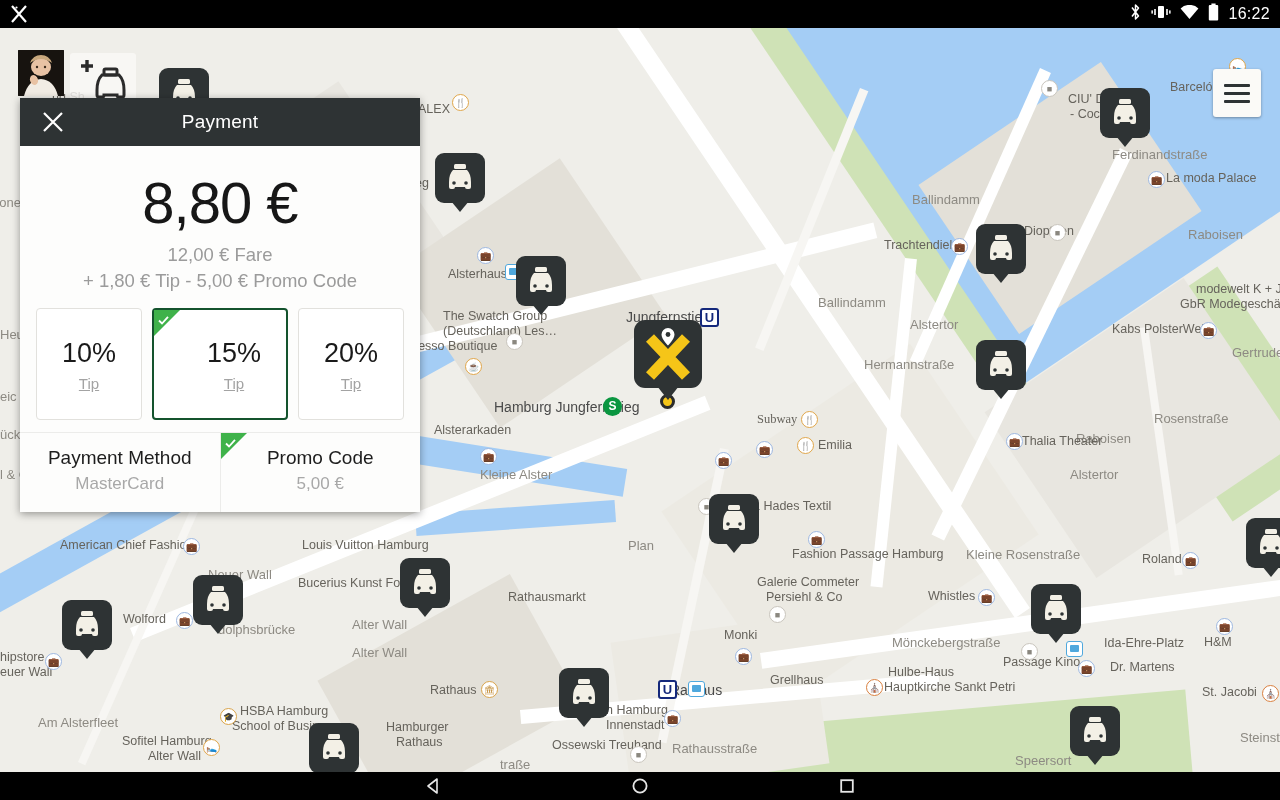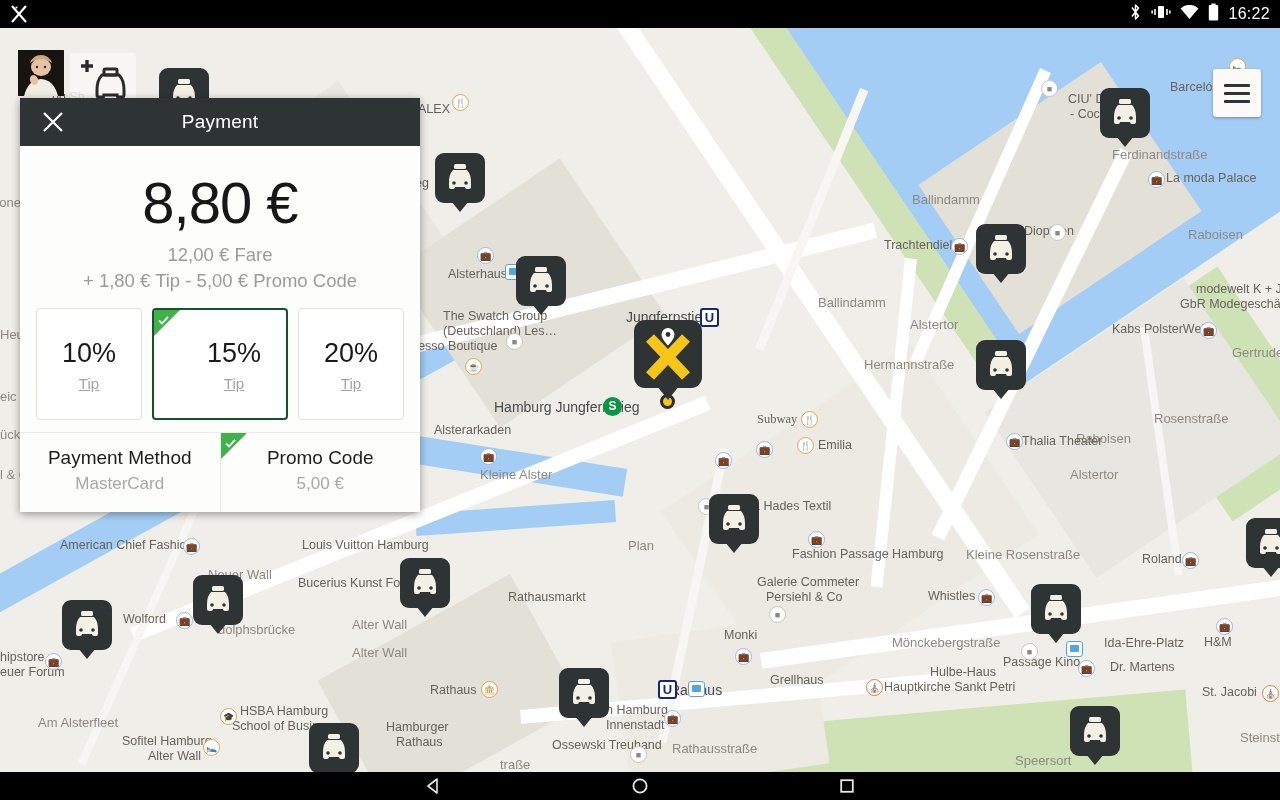--- a/index.html
+++ b/index.html
@@ -309,21 +309,21 @@
         <div class="mlabel poi" style="left: 766px; top: 562px;">Persiehl &amp; Co</div>
         <div class="mlabel street" style="left: 628px; top: 511px;">Plan</div>
         <div class="mlabel street" style="left: 966px; top: 520px;">Kleine Rosenstraße</div>
         <div class="mlabel poi" style="left: 928px; top: 561px;">Whistles</div>
         <div class="mlabel poi" style="left: 1142px; top: 524px;">Roland</div>
         <div class="mlabel poi" style="left: 724px; top: 600px;">Monki</div>
         <div class="mlabel street" style="left: 892px; top: 608px;">Mönckebergstraße</div>
         <div class="mlabel poi" style="left: 1104px; top: 608px;">Ida-Ehre-Platz</div>
         <div class="mlabel poi" style="left: 1204px; top: 607px;">H&amp;M</div>
         <div class="mlabel poi" style="left: 1003px; top: 627px;">Passage Kino</div>
-        <div class="mlabel poi" style="left: 930px; top: 637px;">Hulbe-Haus</div>
+        <div class="mlabel poi" style="left: 888px; top: 637px;">Hulbe-Haus</div>
         <div class="mlabel poi" style="left: 1110px; top: 632px; text-align: center;">Dr. Martens</div>
         <div class="mlabel poi" style="left: 884px; top: 652px;">Hauptkirche Sankt Petri</div>
         <div class="mlabel poi" style="left: 1202px; top: 657px;">St. Jacobi</div>
         <div class="mlabel poi" style="left: 770px; top: 645px;">Grellhaus</div>
         <div class="mlabel street" style="left: 1015px; top: 726px;">Speersort</div>
         <div class="mlabel street" style="left: 1240px; top: 703px;">Steinst</div>
         <div class="mlabel big" style="left: 670px; top: 655px;">Rathaus</div>
         <div class="mlabel poi" style="left: 606px; top: 675px;">h Hamburg</div>
         <div class="mlabel poi" style="left: 606px; top: 690px;">Innenstadt</div>
         <div class="mlabel poi" style="left: 430px; top: 655px;">Rathaus</div>
@@ -332,21 +332,21 @@
         <div class="mlabel poi" style="left: 552px; top: 710px;">Ossewski Treuhand</div>
         <div class="mlabel street" style="left: 672px; top: 714px;">Rathausstraße</div>
         <div class="mlabel street" style="left: 500px; top: 730px;">traße</div>
         <div class="mlabel poi" style="left: 508px; top: 562px;">Rathausmarkt</div>
         <div class="mlabel poi" style="left: 298px; top: 548px;">Bucerius Kunst Forum</div>
         <div class="mlabel poi" style="left: 302px; top: 498px; margin-top: 12px;">Louis Vuitton Hamburg</div>
         <div class="mlabel poi" style="left: 60px; top: 510px;">American Chief Fashion</div>
         <div class="mlabel street" style="left: 208px; top: 540px;">Neuer Wall</div>
         <div class="mlabel poi" style="left: 123px; top: 584px;">Wolford</div>
         <div class="mlabel poi" style="left: 0px; top: 622px;">hipstore</div>
-        <div class="mlabel poi" style="left: 0px; top: 637px;">euer Forum</div>
+        <div class="mlabel poi" style="left: 0px; top: 637px;">euer Wall</div>
         <div class="mlabel street" style="left: 218px; top: 595px;">dolphsbrücke</div>
         <div class="mlabel street" style="left: 38px; top: 688px;">Am Alsterfleet</div>
         <div class="mlabel street" style="left: 352px; top: 590px;">Alter Wall</div>
         <div class="mlabel street" style="left: 352px; top: 618px;">Alter Wall</div>
         <div class="mlabel poi" style="left: 240px; top: 676px;">HSBA Hamburg</div>
         <div class="mlabel poi" style="left: 232px; top: 691px;">School of Business…</div>
         <div class="mlabel poi" style="left: 122px; top: 706px;">Sofitel Hamburg</div>
         <div class="mlabel poi" style="left: 148px; top: 721px;">Alter Wall</div>
       </div>
 

